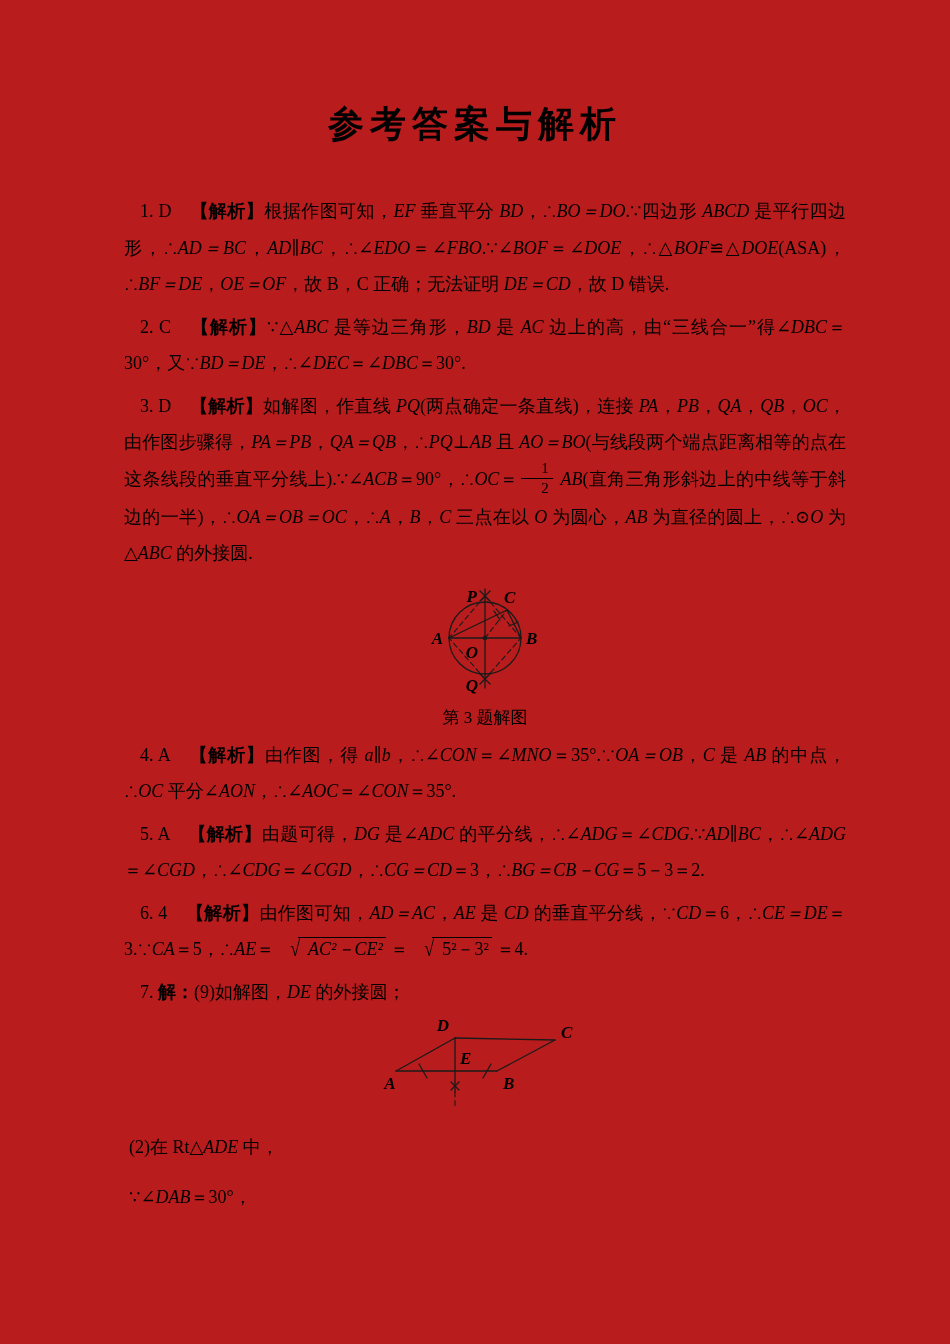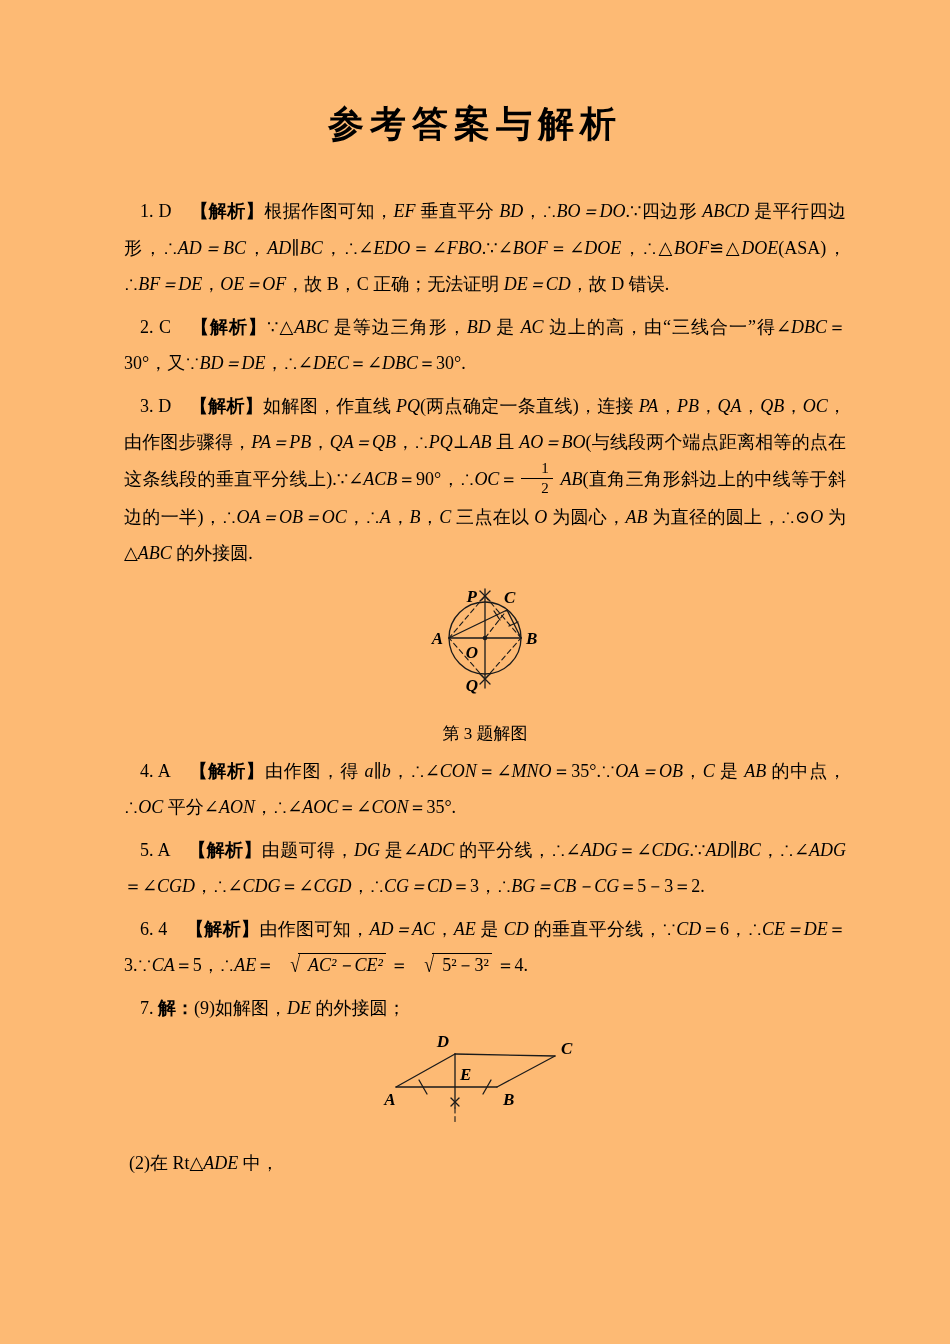--- a/index.html
+++ b/index.html
@@ -1,18 +1,18 @@
 <!DOCTYPE html>
 <html><head>
 <meta charset="utf-8">
 <style>
   * { box-sizing: border-box; }
   html, body { margin: 0; padding: 0; background: #ffffff; }
   .page {
-    width: 950px; height: 1344px; background: #fdba74; overflow: hidden;
+    width: 950px; height: 1344px; background: #b91c1c; overflow: hidden;
     position: relative; color: #000;
     font-family: "Liberation Serif", "DejaVu Serif", serif;
   }
   .title {
     margin: 0; padding-top: 100px;
     text-align: center;
     font-size: 36px; font-weight: 700; letter-spacing: 6px;
     font-family: "Liberation Serif", "DejaVu Serif", serif;
   }
   .content { margin-top: 44px; }
@@ -32,21 +32,21 @@
     margin: 0 3px; position: relative; top: -2px;
   }
   .frac .fn { display: block; border-bottom: 1.4px solid #000; padding: 0 4px 1px; }
   .frac .fd { display: block; padding-top: 1px; }
   
   .sqrt { white-space: nowrap; }
   .radsign { display: inline-block; transform: scaleY(1.25); margin-right: -2px; }
   .radbody { border-top: 1.5px solid #000; padding: 1px 3px 0 10px; }
   
   .fig { width: 722px; margin: 2px 0 4px 124px; text-align: center; }
-  .figcap { font-size: 17px; line-height: 30px; margin-top: 17px; text-align: center; }
+  .figcap { font-size: 17px; line-height: 30px; margin-top: 1px; text-align: center; }
   svg { overflow: visible; }
   svg .geo { stroke: #1a1a1a; stroke-width: 1.3; fill: none; stroke-linecap: round; }
   svg .dash { stroke-dasharray: 5 3.5; stroke-width: 1.1; }
   svg text {
     font-family: "Liberation Serif", "DejaVu Serif", serif;
     font-size: 17px; font-style: italic; font-weight: 700; fill: #000;
   }
 </style>
 </head>
 <body>
@@ -123,14 +123,15 @@
 
         <text x="104" y="15" text-anchor="end">D</text>
         <text x="216" y="22">C</text>
         <text x="45" y="73" text-anchor="middle">A</text>
         <text x="158" y="73">B</text>
         <text x="115" y="48">E</text>
       </svg>
     </div>
 
     <p class="para sub"><span>(2)在 Rt△</span><span class="mi">ADE</span><span> 中，</span></p>
+    <p class="para sub"><span>∵∠</span><span class="mi">DAB</span><span>＝30°，</span></p>
   </div>
 </div>
 
 </body></html>

